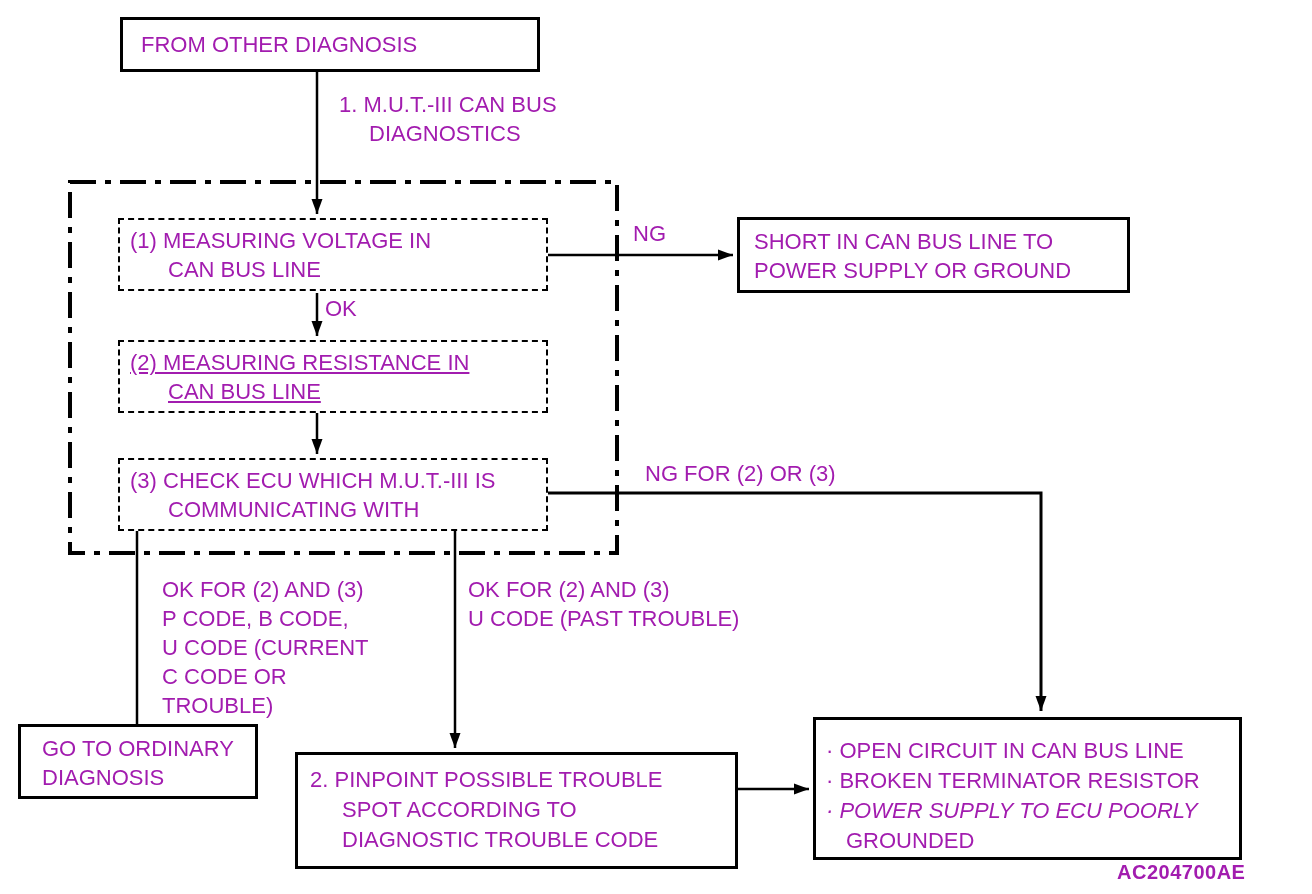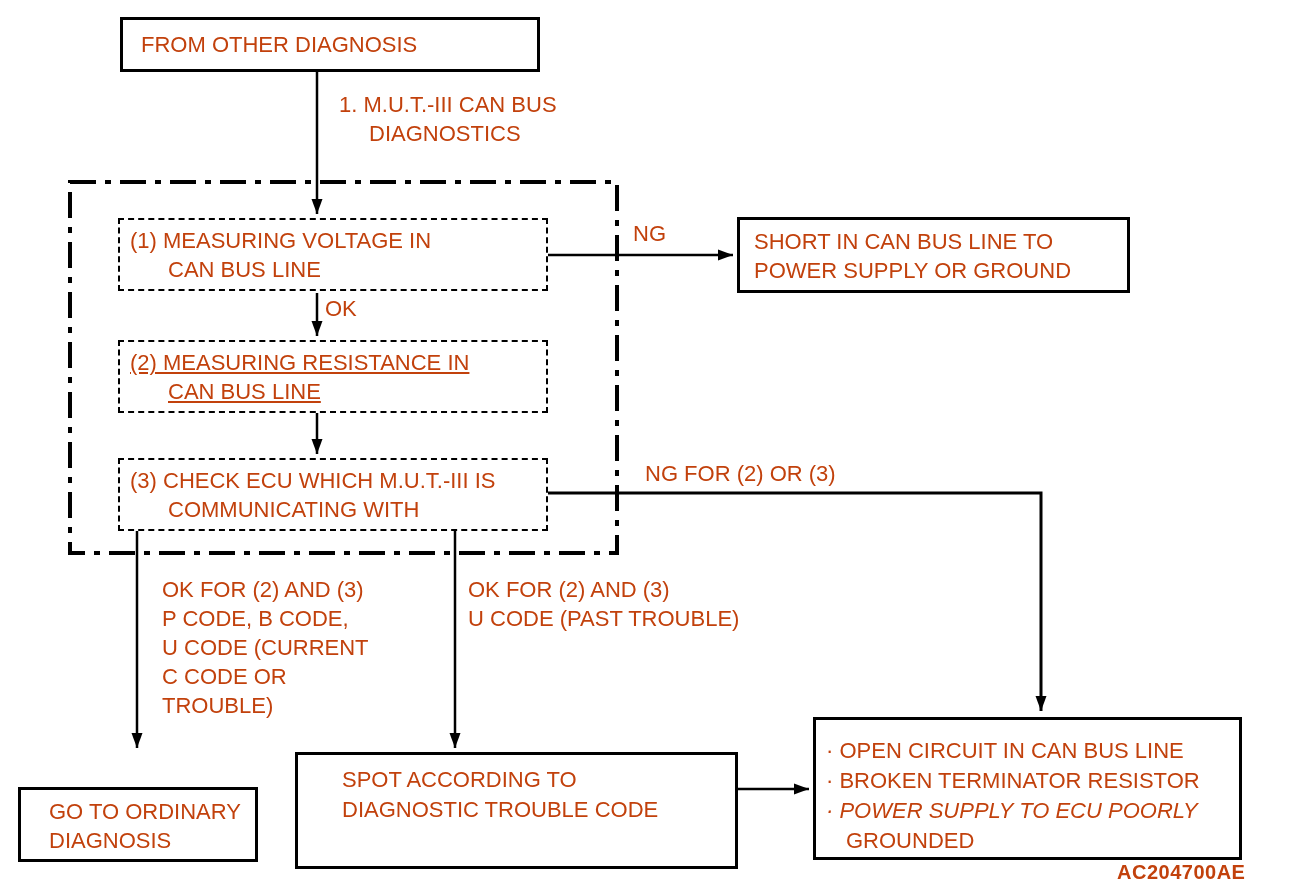--- a/index.html
+++ b/index.html
@@ -1,18 +1,18 @@
 <!DOCTYPE html>
 <html><head>
 <meta charset="utf-8">
 <style>
   html,body{margin:0;padding:0;background:#ffffff;}
   #canvas{
     position:relative;width:1312px;height:894px;background:#ffffff;
-    font-family:"Liberation Sans",sans-serif;color:#c2410c;overflow:hidden;
+    font-family:"Liberation Sans",sans-serif;color:#a21caf;overflow:hidden;
   }
   #wires{position:absolute;left:0;top:0;width:1312px;height:894px;}
   .box{position:absolute;border:3px solid #000;background:#fff;box-sizing:border-box;}
   .dbox{position:absolute;border:2px dashed #000;box-sizing:border-box;background:transparent;}
   .txt{font-size:22px;line-height:29px;white-space:nowrap;}
   .lbl{position:absolute;font-size:22px;line-height:29px;white-space:nowrap;}
   .ln{white-space:nowrap;}
   .i20{padding-left:20px;}
   .i30{padding-left:30px;}
   .i32{padding-left:32px;}
@@ -90,26 +90,27 @@
     <div class="ln">U CODE (CURRENT</div>
     <div class="ln">C CODE OR</div>
     <div class="ln">TROUBLE)</div>
   </div>
 
   <div class="lbl" style="left:468px;top:575px;">
     <div class="ln">OK FOR (2) AND (3)</div>
     <div class="ln">U CODE (PAST TROUBLE)</div>
   </div>
 
-  <div class="box" style="left:18px;top:787px;width:240px;height:75px;padding:7px 28px;">
+  <div class="box" style="left:18px;top:724px;width:240px;height:75px;padding:7px 21px;">
     <div class="txt ln">GO TO ORDINARY</div>
     <div class="txt ln">DIAGNOSIS</div>
   </div>
 
   <div class="box" style="left:295px;top:752px;width:443px;height:117px;padding:10px 12px;">
+    <div class="txt ln" style="line-height:30px;">2. PINPOINT POSSIBLE TROUBLE</div>
     <div class="txt ln i32" style="line-height:30px;">SPOT ACCORDING TO</div>
     <div class="txt ln i32" style="line-height:30px;">DIAGNOSTIC TROUBLE CODE</div>
   </div>
 
   <div class="box" style="left:813px;top:717px;width:429px;height:143px;padding:16px 10px;">
     <div class="txt ln" style="line-height:30px;">· OPEN CIRCUIT IN CAN BUS LINE</div>
     <div class="txt ln" style="line-height:30px;">· BROKEN TERMINATOR RESISTOR</div>
     <div class="txt ln" style="line-height:30px;font-style:italic;">· POWER SUPPLY TO ECU POORLY</div>
     <div class="txt ln i20" style="line-height:30px;">GROUNDED</div>
   </div>

